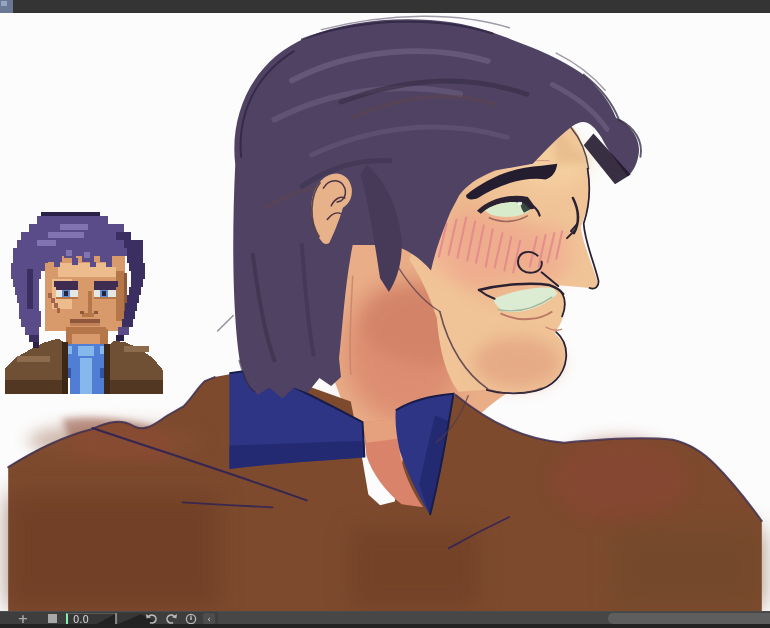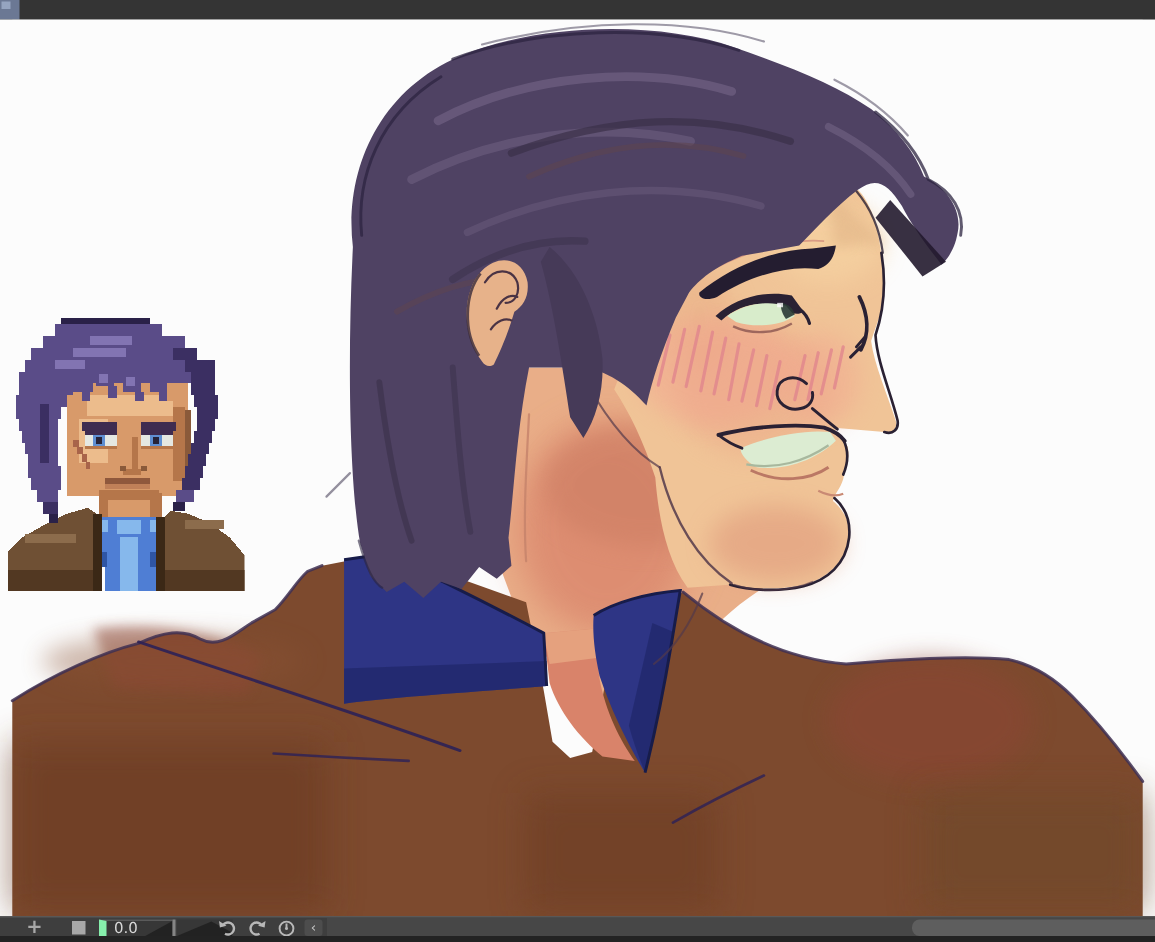--- a/index.html
+++ b/index.html
@@ -8,21 +8,21 @@
   .corner-swatch{position:absolute;left:0;top:0;width:13px;height:13px;background:var(--corner_swatch);}
   .corner-swatch .chip{position:absolute;left:1px;top:1px;width:6px;height:5px;background:var(--corner_swatch_hi);}
   .canvas-viewport{position:absolute;left:0;top:13px;width:770px;height:598px;background:var(--canvas_white);overflow:hidden;}
   .artwork{position:absolute;left:0;top:0;}
   .sprite{position:absolute;left:5px;top:197px;image-rendering:pixelated;}
   .bottombar{position:absolute;left:0;top:611px;width:770px;height:13px;background:var(--toolbar_bg);border-top:1px solid #4b4b4b;box-sizing:border-box;}
   .bottom-strip{position:absolute;left:0;top:624px;width:770px;height:4px;background:var(--toolbar_strip);}
   .tb{position:absolute;top:0;height:13px;display:flex;align-items:center;justify-content:center;color:var(--icon_gray);}
   .plus{left:16px;width:14px;font-size:13px;font-weight:bold;line-height:10px;}
   .stopsq{left:48px;top:2px;width:9px;height:9px;background:var(--icon_gray);position:absolute;}
-  .valbox{position:absolute;left:66px;top:1px;width:49px;height:11px;background:var(--wedge_box_bg);border-top:1px solid #5a5a5a;border-left:5px solid #86efac;box-sizing:border-box;overflow:hidden;}
+  .valbox{position:absolute;left:66px;top:1px;width:49px;height:11px;background:var(--wedge_box_bg);border-top:1px solid #5a5a5a;border-left:2px solid #86efac;box-sizing:border-box;overflow:hidden;}
   .valbox .txt{position:absolute;left:5px;top:0px;font-size:10px;color:var(--text_gray);font-family:"DejaVu Sans",sans-serif;}
   .valbox .wedge{position:absolute;right:0;top:0;width:20px;height:11px;background:var(--wedge_dark);clip-path:polygon(0 100%,100% 0,100% 100%);}
   .sep{position:absolute;left:115px;top:1px;width:2px;height:11px;background:#858585;}
   .navbox{position:absolute;left:118px;top:1px;width:37px;height:11px;background:var(--wedge_box_bg);overflow:hidden;}
   .navbox .mound{position:absolute;left:0;top:0;width:37px;height:11px;background:var(--wedge_dark);clip-path:polygon(0 100%,62% 12%,100% 80%,100% 100%);}
   .iconbtn{position:absolute;top:0;width:16px;height:13px;display:flex;align-items:center;justify-content:center;}
   .chevbtn{position:absolute;left:203px;top:1px;width:12px;height:11px;background:#4d4d4d;border-radius:2px;color:#c6c6c6;font-size:9px;display:flex;align-items:center;justify-content:center;}
   .scroll-track{position:absolute;left:218px;top:0;width:552px;height:13px;background:var(--scroll_track);}
   .scroll-thumb{position:absolute;left:390px;top:1px;width:170px;height:11px;background:var(--scroll_thumb);border-radius:5px 0 0 5px;}
 </style>

